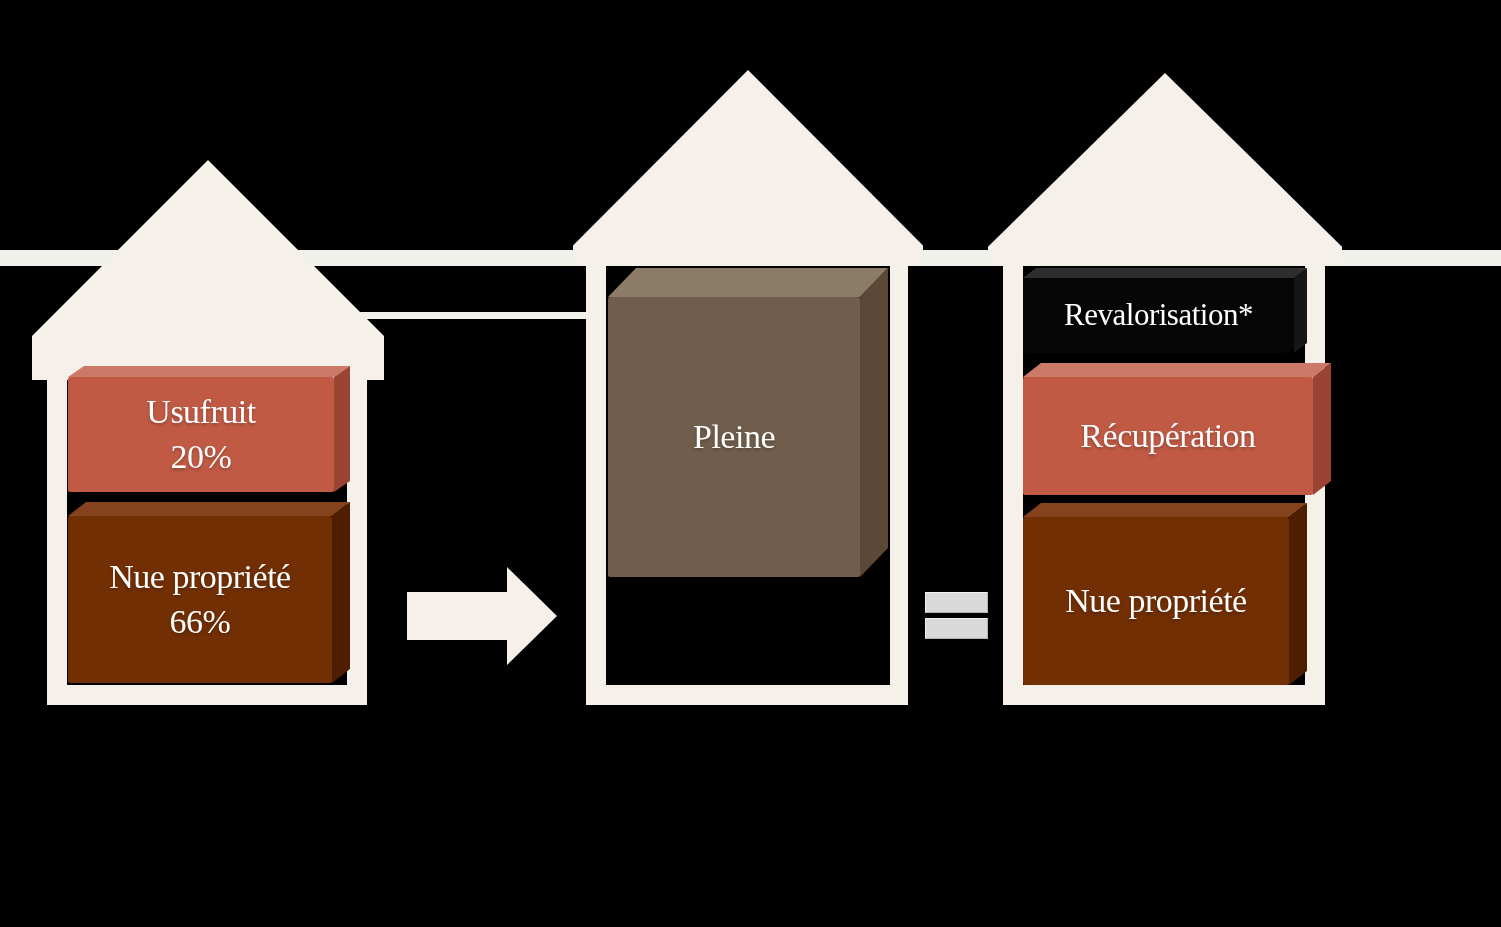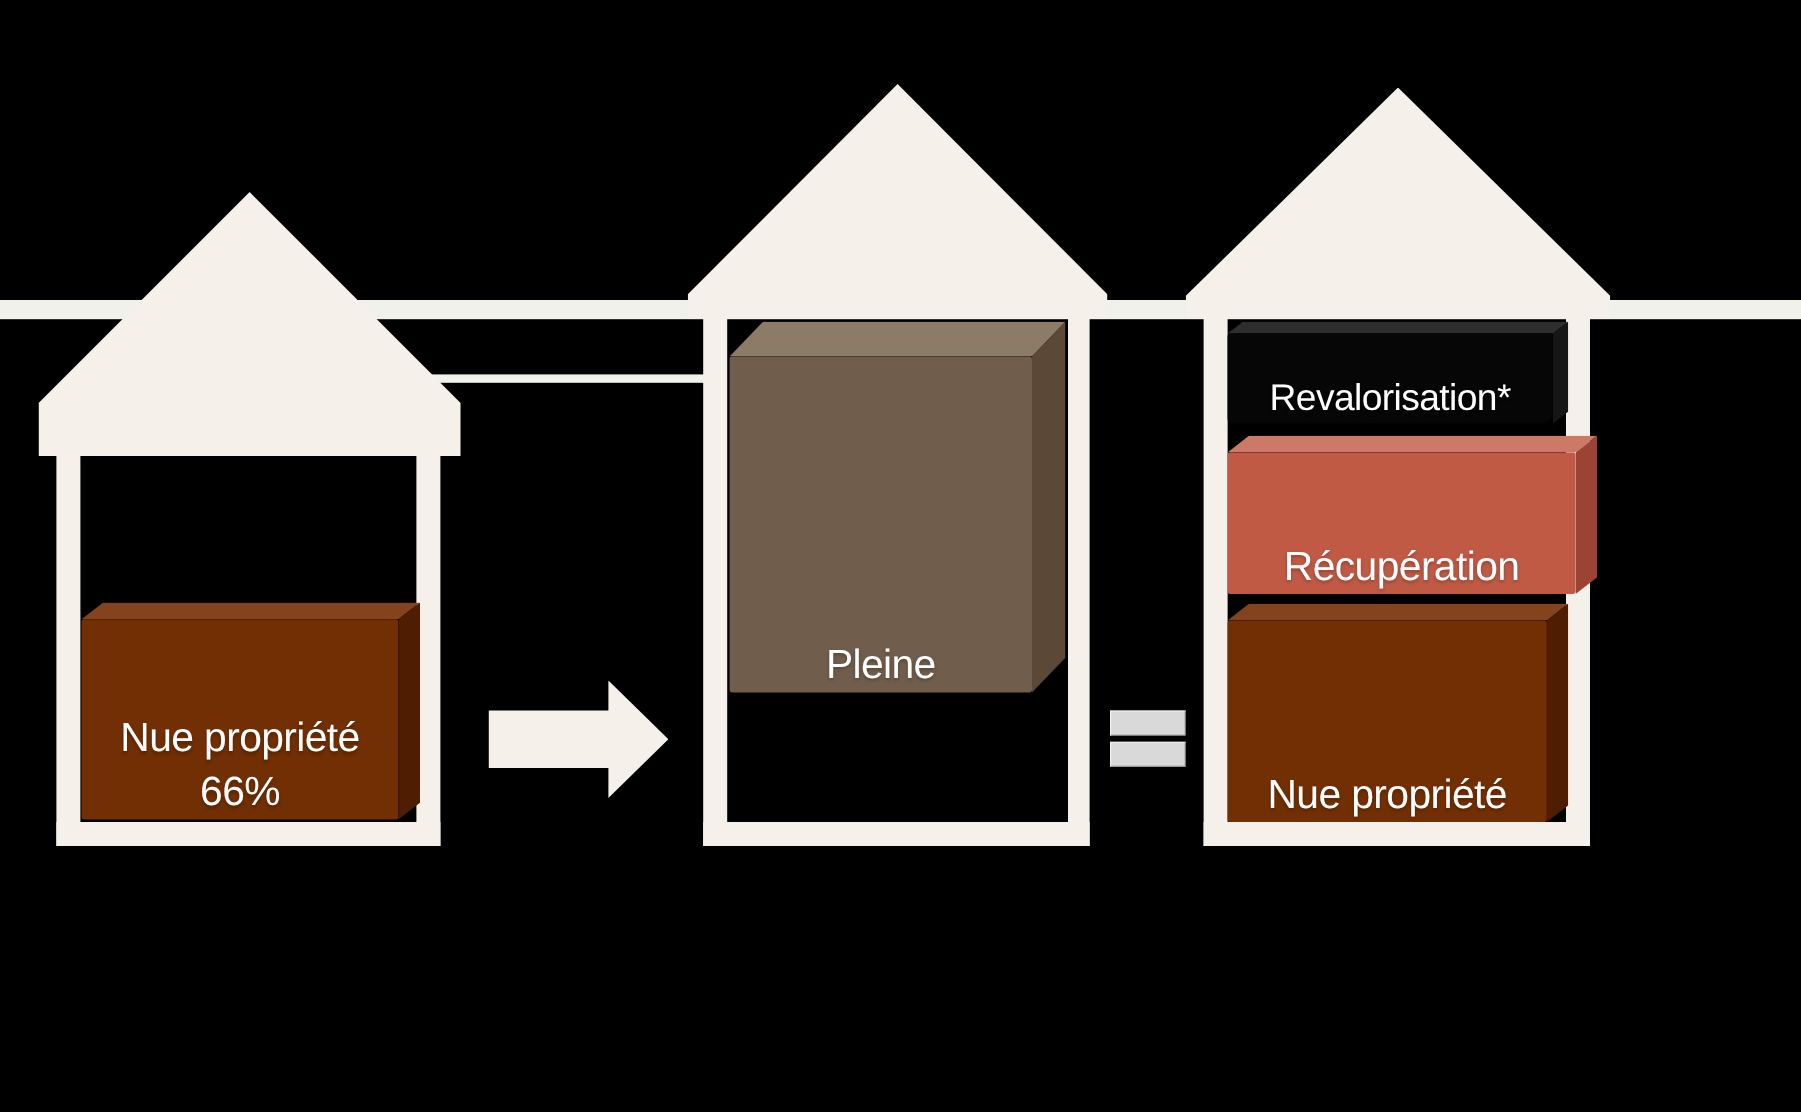--- a/index.html
+++ b/index.html
@@ -65,22 +65,23 @@
     clip-path: polygon(calc(100% - var(--bh)) var(--bv), 100% 0,
                        100% calc(100% - var(--bv)), calc(100% - var(--bh)) 100%);
   }
   .b3 .face {
     left: 0; top: var(--bv); right: var(--bh); bottom: 0;
     background: var(--face-c);
     border-radius: 2px;
     display: flex;
     flex-direction: column;
     align-items: center;
-    justify-content: flex-end;
+    justify-content: center;
     text-align: center;
+    font-family: Liberation Serif, serif;
   }
   .lbl {
     color: var(--text, #FFFFFF);
     font-size: 34px;
     line-height: 1.32;
     letter-spacing: -0.5px;
     white-space: nowrap;
     text-shadow: 0 2px 3px rgba(0,0,0,0.25);
   }
   .lbl.sm { font-size: 31px; }
@@ -127,20 +128,28 @@
 </head>
 <body>
 
 <div class="stage">
 
   <div class="band main"></div>
   <div class="band short"></div>
 
   <div class="roof left"></div>
   <div class="frame left"></div>
+  <div class="b3 blk-usufruit">
+    <div class="topface"></div>
+    <div class="sideface"></div>
+    <div class="face">
+      <div class="lbl">Usufruit</div>
+      <div class="lbl">20%</div>
+    </div>
+  </div>
   <div class="b3 blk-nue80">
     <div class="topface"></div>
     <div class="sideface"></div>
     <div class="face">
       <div class="lbl">Nue propriété</div>
       <div class="lbl">66%</div>
     </div>
   </div>
 
   <div class="arrow"></div>

